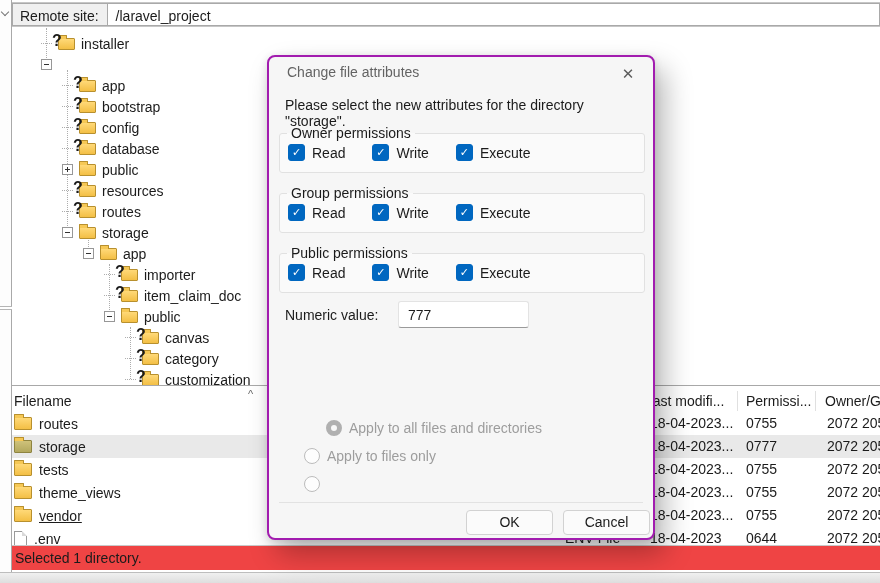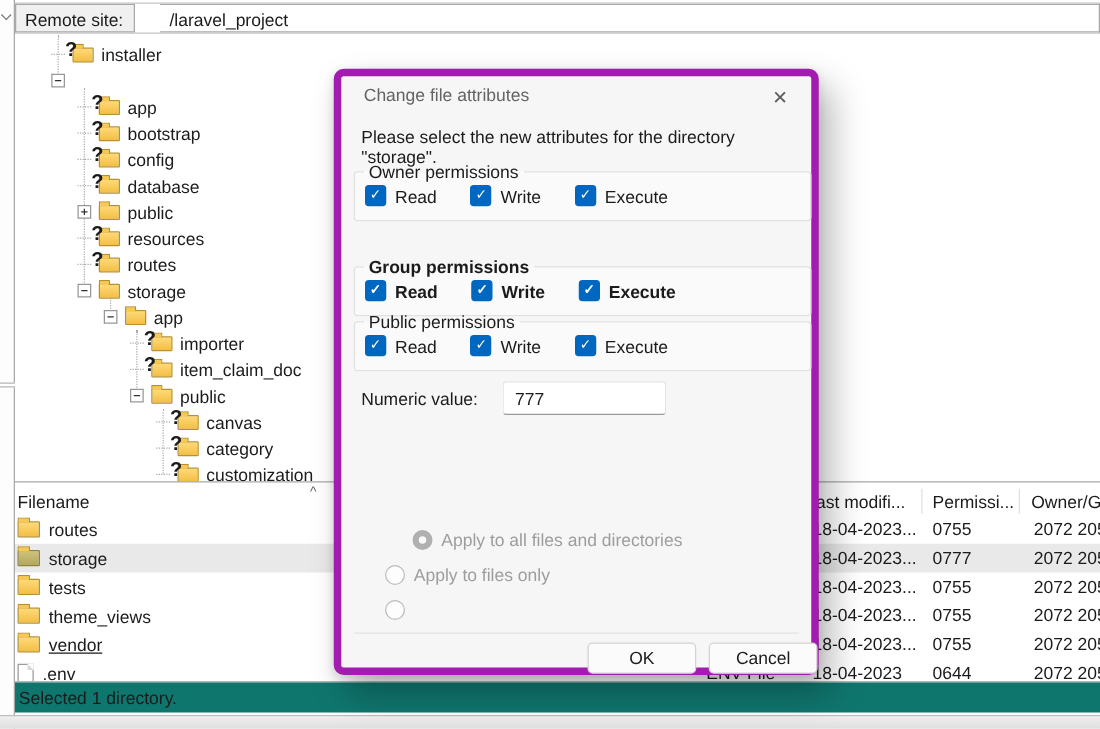--- a/index.html
+++ b/index.html
@@ -15,21 +15,21 @@
     transform:rotate(45deg); }
   #sliver-div1 { position:absolute; left:0; top:306px; width:12px; height:4px;
     background:#fff; border-top:1px solid #b5b5b5; border-bottom:1px solid #b5b5b5; }
 
   
   #remote-pane { position:absolute; left:12px; top:0; width:868px; height:583px; background:#fff; }
 
   
   #remote-bar { position:absolute; left:0; top:2px; width:868px; height:25px;
     background:#fff; border-top:1px solid #c6c6c6; border-bottom:1px solid #c6c6c6;
-    display:flex; align-items:stretch;gap:20px; }
+    display:flex; align-items:stretch; }
   #remote-bar .lbl { background:#f0f0f0; border:1px solid #a9a9a9; padding:2px 8px 0 7px;
     display:flex; align-items:center; }
   #remote-bar .field { flex:1; background:#fff; border:1px solid #a9a9a9; border-left:none;
     padding:2px 8px 0 8px; display:flex; align-items:center; }
 
   
   #tree-panel { position:absolute; left:0; top:28px; width:868px; height:358px;
     background:#fff; border-bottom:1px solid #a8a8a8; overflow:hidden; }
   .guide { position:absolute; width:0; border-left:1px dotted #adadad; }
   .trow { position:absolute; left:0; right:0; height:21px; display:flex; align-items:center; cursor:default; }
@@ -64,27 +64,27 @@
     background:#f6c855; border:1px solid #b8902e; border-bottom:none; border-radius:1px 1px 0 0; }
   .fic.folder.dim { background:linear-gradient(#cfc27a,#b3a85e); border-color:#8e8440; }
   .fic.file { position:relative; width:13px; height:16px; background:#fff; border:1px solid #9a9a9a; }
   .fic.file::before { content:""; position:absolute; right:-1px; top:-1px; width:0; height:0;
     border-left:5px solid #d9d9d9; border-top:5px solid #fff; }
   .col { position:absolute; top:3px; white-space:nowrap; }
   .ftype { left:553px; } .fmod { left:638px; } .fperm { left:734px; } .fown { left:815px; }
 
   
   #status-bar { position:absolute; left:0; top:545px; width:868px; height:25px;
-    background:#0f766e; border-top:1px solid #c9c9c9; display:flex; align-items:center; padding-left:3px; }
+    background:#ef4444; border-top:1px solid #c9c9c9; display:flex; align-items:center; padding-left:3px; }
   #bottom-strip { position:absolute; left:-12px; top:572px; width:880px; height:11px;
     background:linear-gradient(#f0f0f0,#dedede); border-top:1px solid #bdbdbd; }
 
   
   #dialog { position:absolute; left:267px; top:55px; width:388px; height:485px;
-    background:#f6f6f6; border:6px solid #a21caf; border-radius:8px;
+    background:#f6f6f6; border:2px solid #a21caf; border-radius:8px;
     box-shadow:10px 14px 28px rgba(0,0,0,.28), 0 2px 8px rgba(0,0,0,.12); z-index:10; }
   #dlg-title { position:absolute; left:18px; top:7px; color:#636363; }
   #dlg-close { position:absolute; right:14px; top:6px; width:22px; height:22px;
     display:flex; align-items:center; justify-content:center; color:#5c5c5c; font-size:15px; cursor:default; }
   #dlg-msg { position:absolute; left:16px; top:40px; width:360px; }
   fieldset.pgroup { position:absolute; left:10px; width:366px; height:48px;
     border:1px solid #e1e1e1; border-radius:3px; background:#fafafa; }
   fieldset.pgroup legend { margin-left:7px; padding:0 4px; }
   .cbrow { display:flex; gap:27px; padding:3px 0 0 8px; align-items:center; }
   .cb { display:flex; align-items:center; gap:7px; }
@@ -362,21 +362,21 @@
           <span class="cb">
     <span class="cbbox">✓</span>
     <span>Write</span>
   </span>
           <span class="cb">
     <span class="cbbox">✓</span>
     <span>Execute</span>
   </span>
         </div>
   </fieldset>
-      <fieldset class="pgroup" style="top: 144px; font-weight: bold;">
+      <fieldset class="pgroup" style="top: 128px;">
     <legend>Group permissions</legend>
     <div class="cbrow">
           <span class="cb">
     <span class="cbbox">✓</span>
     <span>Read</span>
   </span>
           <span class="cb">
     <span class="cbbox">✓</span>
     <span>Write</span>
   </span>

